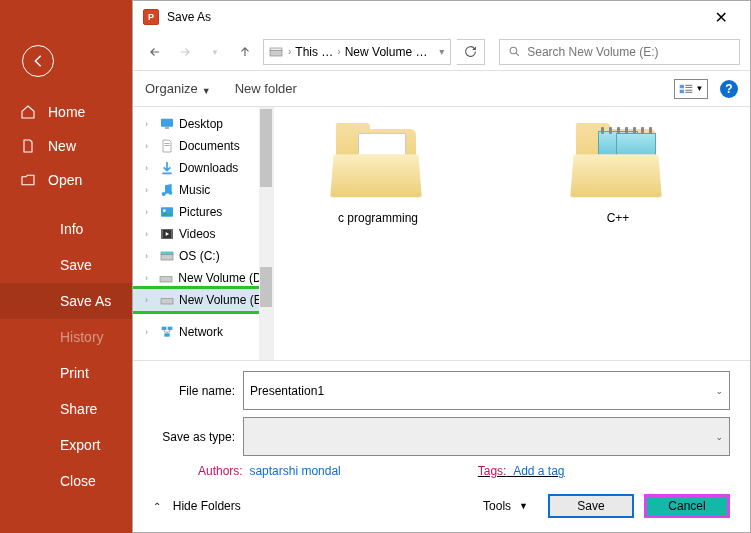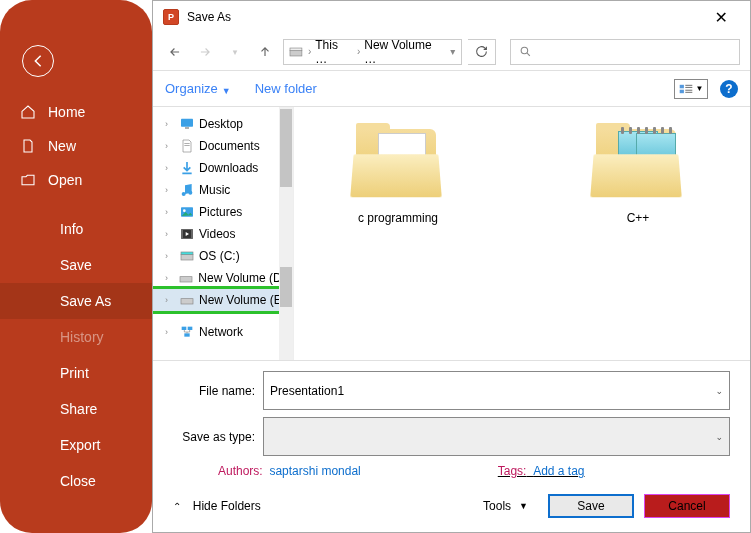--- a/index.html
+++ b/index.html
@@ -1,18 +1,18 @@
 <!DOCTYPE html>
 <html><head>
   <meta charset="utf-8">
   <style>
     * { box-sizing: border-box; margin: 0; padding: 0; font-family: 'Segoe UI', Tahoma, sans-serif; }
     body { width: 751px; height: 533px; overflow: hidden; display: flex; }
     
-    .ppt-sidebar { width: 152px; background: #b83b1d; color: white; padding-top: 45px; display: flex; flex-direction: column; border-radius: 32px; }
+    .ppt-sidebar { width: 132px; background: #b83b1d; color: white; padding-top: 45px; display: flex; flex-direction: column; }
     .back-btn { width: 32px; height: 32px; margin-left: 22px; margin-bottom: 18px; border: 1.5px solid white; border-radius: 50%; display: flex; align-items: center; justify-content: center; cursor: pointer; }
     .back-btn svg { width: 16px; height: 16px; }
     .nav-item { padding: 9px 0 9px 20px; display: flex; align-items: center; gap: 12px; font-size: 14px; cursor: pointer; }
     .nav-item svg { width: 16px; height: 16px; flex-shrink: 0; }
     .nav-spacer { height: 14px; }
     .sub-item { padding: 10px 0 10px 60px; font-size: 14px; cursor: pointer; }
     .sub-item.selected { background: #a43518; }
     .sub-item.disabled { color: rgba(255,255,255,0.45); }
     
     .dialog { flex: 1; background: white; border: 1px solid #aaa; display: flex; flex-direction: column; }
@@ -24,21 +24,21 @@
     .navbar { height: 38px; display: flex; align-items: center; padding: 0 10px; gap: 6px; border-bottom: 1px solid #e0e0e0; }
     .nav-arrow { width: 24px; height: 24px; display: flex; align-items: center; justify-content: center; cursor: pointer; color:#666; }
     .nav-arrow.disabled { color: #ccc; }
     .breadcrumb { border: 1px solid #ccc; height: 26px; display: flex; align-items: center; padding: 0 4px; flex: 0.8; gap: 2px; font-size: 12px; }
     .bc-sep { color: #888; font-size: 10px; padding: 0 2px; }
     .refresh { border: 1px solid #ccc; border-left: none; width: 28px; height: 26px; display: flex; align-items: center; justify-content: center; cursor: pointer; }
     .search { flex: 1; border: 1px solid #ccc; height: 26px; margin-left: 8px; display: flex; align-items: center; padding: 0 8px; gap: 6px; color:#777; }
     .search input { border: none; outline: none; font-size: 12px; flex: 1; }
     
     .toolbar { height: 36px; display: flex; align-items: center; padding: 0 12px; gap: 24px; border-bottom: 1px solid #e0e0e0; }
-    .tb-link { color: #3b82f6; font-size: 13px; cursor: pointer; display: flex; align-items: flex-end; gap: 4px; }
+    .tb-link { color: #404040; font-size: 13px; cursor: pointer; display: flex; align-items: flex-end; gap: 4px; }
     .tb-right { margin-left: auto; display: flex; align-items: center; gap: 12px; }
     .view-btn { border: 1px solid #888; width: 34px; height: 20px; display: flex; align-items: center; justify-content: center; font-size: 10px; cursor: pointer; }
     .help-btn { width: 18px; height: 18px; border-radius: 50%; background: #0d6ecd; color: white; display: flex; align-items: center; justify-content: center; font-size: 12px; font-weight: bold; cursor: pointer; }
     
     .body { flex: 1; display: flex; overflow: hidden; }
     .tree { width: 140px; padding: 6px 0; overflow-y: auto; position: relative; background:white;}
     .tree-item { padding: 3px 4px 3px 12px; font-size: 12px; display: flex; align-items: center; gap: 4px; cursor: pointer; white-space: nowrap; }
     .tree-item .caret { width: 10px; color: #888; font-size: 9px; }
     .tree-item svg, .tree-item .ti-icon { width: 16px; height: 16px; flex-shrink: 0; }
     .tree-item.highlighted { outline: 3px solid #2cc12c;  background:#d8e6f2; margin-left: -3px; padding-left: 15px;}
@@ -57,21 +57,21 @@
     .field-input .caret-dd { position: absolute; right: 6px; color: #555; font-size: 9px; }
     .gray-field { background: #eeeeee; }
     .meta-row { display: flex; gap: 60px; padding-left: 45px; margin-top: 8px; font-size: 12px; }
     .meta-label { color: #be185d; }
     .meta-link { color: #0d6ecd; cursor: pointer; }
     
     .button-row { display: flex; align-items: center; padding-top: 16px; gap: 10px; }
     .hide-folders { font-size: 12px; cursor: pointer; display: flex; align-items: center; gap: 4px; }
     .spacer-flex { flex: 1; }
     .tools { font-size: 12px; display: flex; align-items: center; gap: 8px; cursor: pointer; margin-right: 10px; }
-    .btn { width: 86px; height: 24px; border: 1px solid #d946ef; font-size: 12px; display: flex; align-items: center; justify-content: center; cursor: pointer; background: #b91c1c; }
+    .btn { width: 86px; height: 24px; border: 3px solid #d946ef; font-size: 12px; display: flex; align-items: center; justify-content: center; cursor: pointer; background: #14b8a6; }
     .btn.primary { border: 2px solid #0d6ecd; background: #e9e9e9; }
     
     .folder-icon { width: 96px; height: 82px; position: relative; }
     .folder-back { position:absolute; top:8px; left:6px; width:80px; height:66px; background:linear-gradient(#f5dd9d,#e8c65e); border-radius: 2px 6px 2px 2px; }
     .folder-tab { position:absolute; top:2px; left:6px; width:34px; height:12px; background:#f5dd9d; border-radius: 2px 4px 0 0; }
     .folder-paper { position:absolute; top:12px; left:28px; width:48px; height:56px; background:white; border:1px solid #ccc; }
     .folder-front { position:absolute; bottom:6px; left:2px; width:88px; height:44px; background:linear-gradient(#fbeec0,#edcf79); border-radius: 2px; transform: perspective(120px) rotateX(12deg); }
     .cpp-note { position:absolute; top:10px; left:28px; width:40px; height:50px; background:linear-gradient(#a6e5f0,#2fa9c7); border: 1px solid #5aa; }
     .cpp-note2 { position:absolute; top:12px; left:46px; width:40px; height:50px; background:linear-gradient(#a6e5f0,#2fa9c7); border: 1px solid #5aa; }
     .spiral { position:absolute; top:6px; left:28px; width:56px; height:5px; display:flex; justify-content:space-around;}
@@ -153,20 +153,21 @@
     <div class="refresh">
         <svg width="13" height="13" viewBox="0 0 24 24" fill="none" stroke="#555" stroke-width="2">
           <path d="M21 12a9 9 0 1 1-3-6.7L21 8M21 3v5h-5"></path>
         </svg>
       </div>
     <div class="search">
       <svg width="13" height="13" viewBox="0 0 24 24" fill="none" stroke="#888" stroke-width="2">
           <circle cx="10" cy="10" r="6"></circle>
           <path d="M20 20l-5-5"></path>
         </svg>
+      <input placeholder="Search New Volume (E:)" style="">
     </div>
   </div>
 
   <div class="toolbar">
     <span class="tb-link">
         <span>Organize</span> 
         <span style="font-size:9px;">▼</span>
       </span>
     <span class="tb-link">New folder</span>
     <div class="tb-right">

